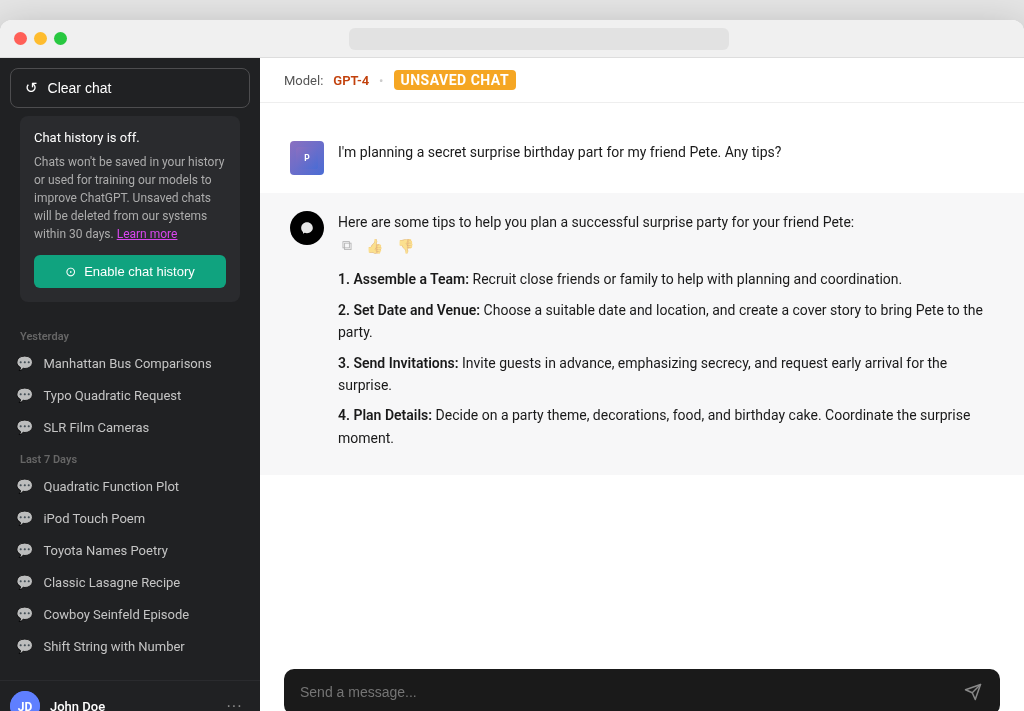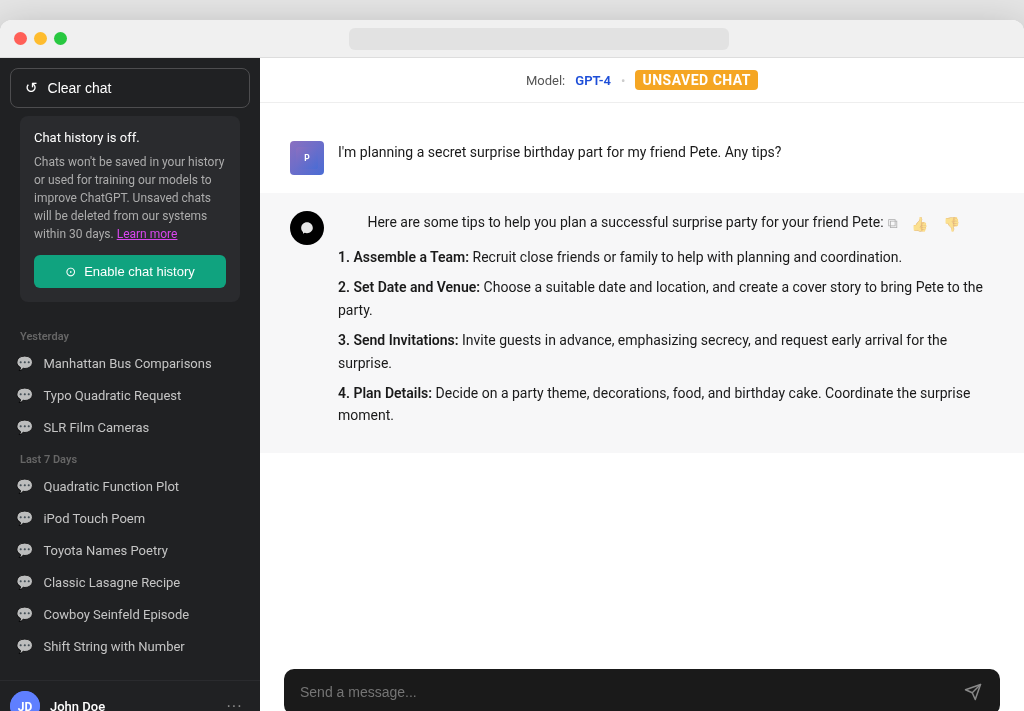--- a/index.html
+++ b/index.html
@@ -188,31 +188,30 @@
     
     .main {
       flex: 1;
       display: flex;
       flex-direction: column;
       background: #fff;
       overflow: hidden;
     }
     .chat-header {
       border-bottom: 1px solid #eee;
-      padding: 12px 30px;
-      display: flex;
-      align-items: center;
-      justify-content: center;
+      padding: 12px 24px;
+      display: flex;
+      align-items: center;
       gap: 10px;
       font-size: 13px;
       color: #666;
       flex-shrink: 0;
     }
     .model-label { color: #555; }
-    .model-name { color: #1d4ed8; font-weight: 600; }
+    .model-name { color: #c2410c; font-weight: 600; }
     .unsaved-badge {
       background: #f5a623;
       color: #fff;
       font-size: 14px;
       font-weight: 700;
       padding: 2px 7px;
       border-radius: 4px;
       letter-spacing: 0.5px;
     }
     .chat-messages {
@@ -441,21 +440,21 @@
         </div>
 
         <div class="message assistant-msg">
           <div class="msg-avatar msg-avatar-assistant">
             <svg width="34" height="34" viewBox="0 0 34 34" xmlns="http://www.w3.org/2000/svg">
               <circle cx="17" cy="17" r="17" fill="#000"></circle>
               <path d="M17 8 C12 8, 8 12, 8 17 C8 19.5, 9 21.8, 10.8 23.3 L10.8 26 L13.5 24.5 C14.6 24.8, 15.8 25, 17 25 C22 25, 26 21, 26 17 C26 12, 22 8, 17 8 Z" fill="white" opacity="0.9"></path>
             </svg>
           </div>
           <div class="msg-content">
-            <div style="display:flex; justify-content:center; align-items:flex-start;">
+            <div style="display:flex; justify-content:flex-end; align-items:flex-start;flex-direction:column;">
               <span>Here are some tips to help you plan a successful surprise party for your friend Pete:</span>
               <div class="msg-actions">
                 <button class="msg-action-btn">⧉</button>
                 <button class="msg-action-btn">👍</button>
                 <button class="msg-action-btn">👎</button>
               </div>
             </div>
             <div style="margin-top:12px;">
               <div style="margin-bottom:8px;">
                 <span style="font-weight:600;">1. </span>

